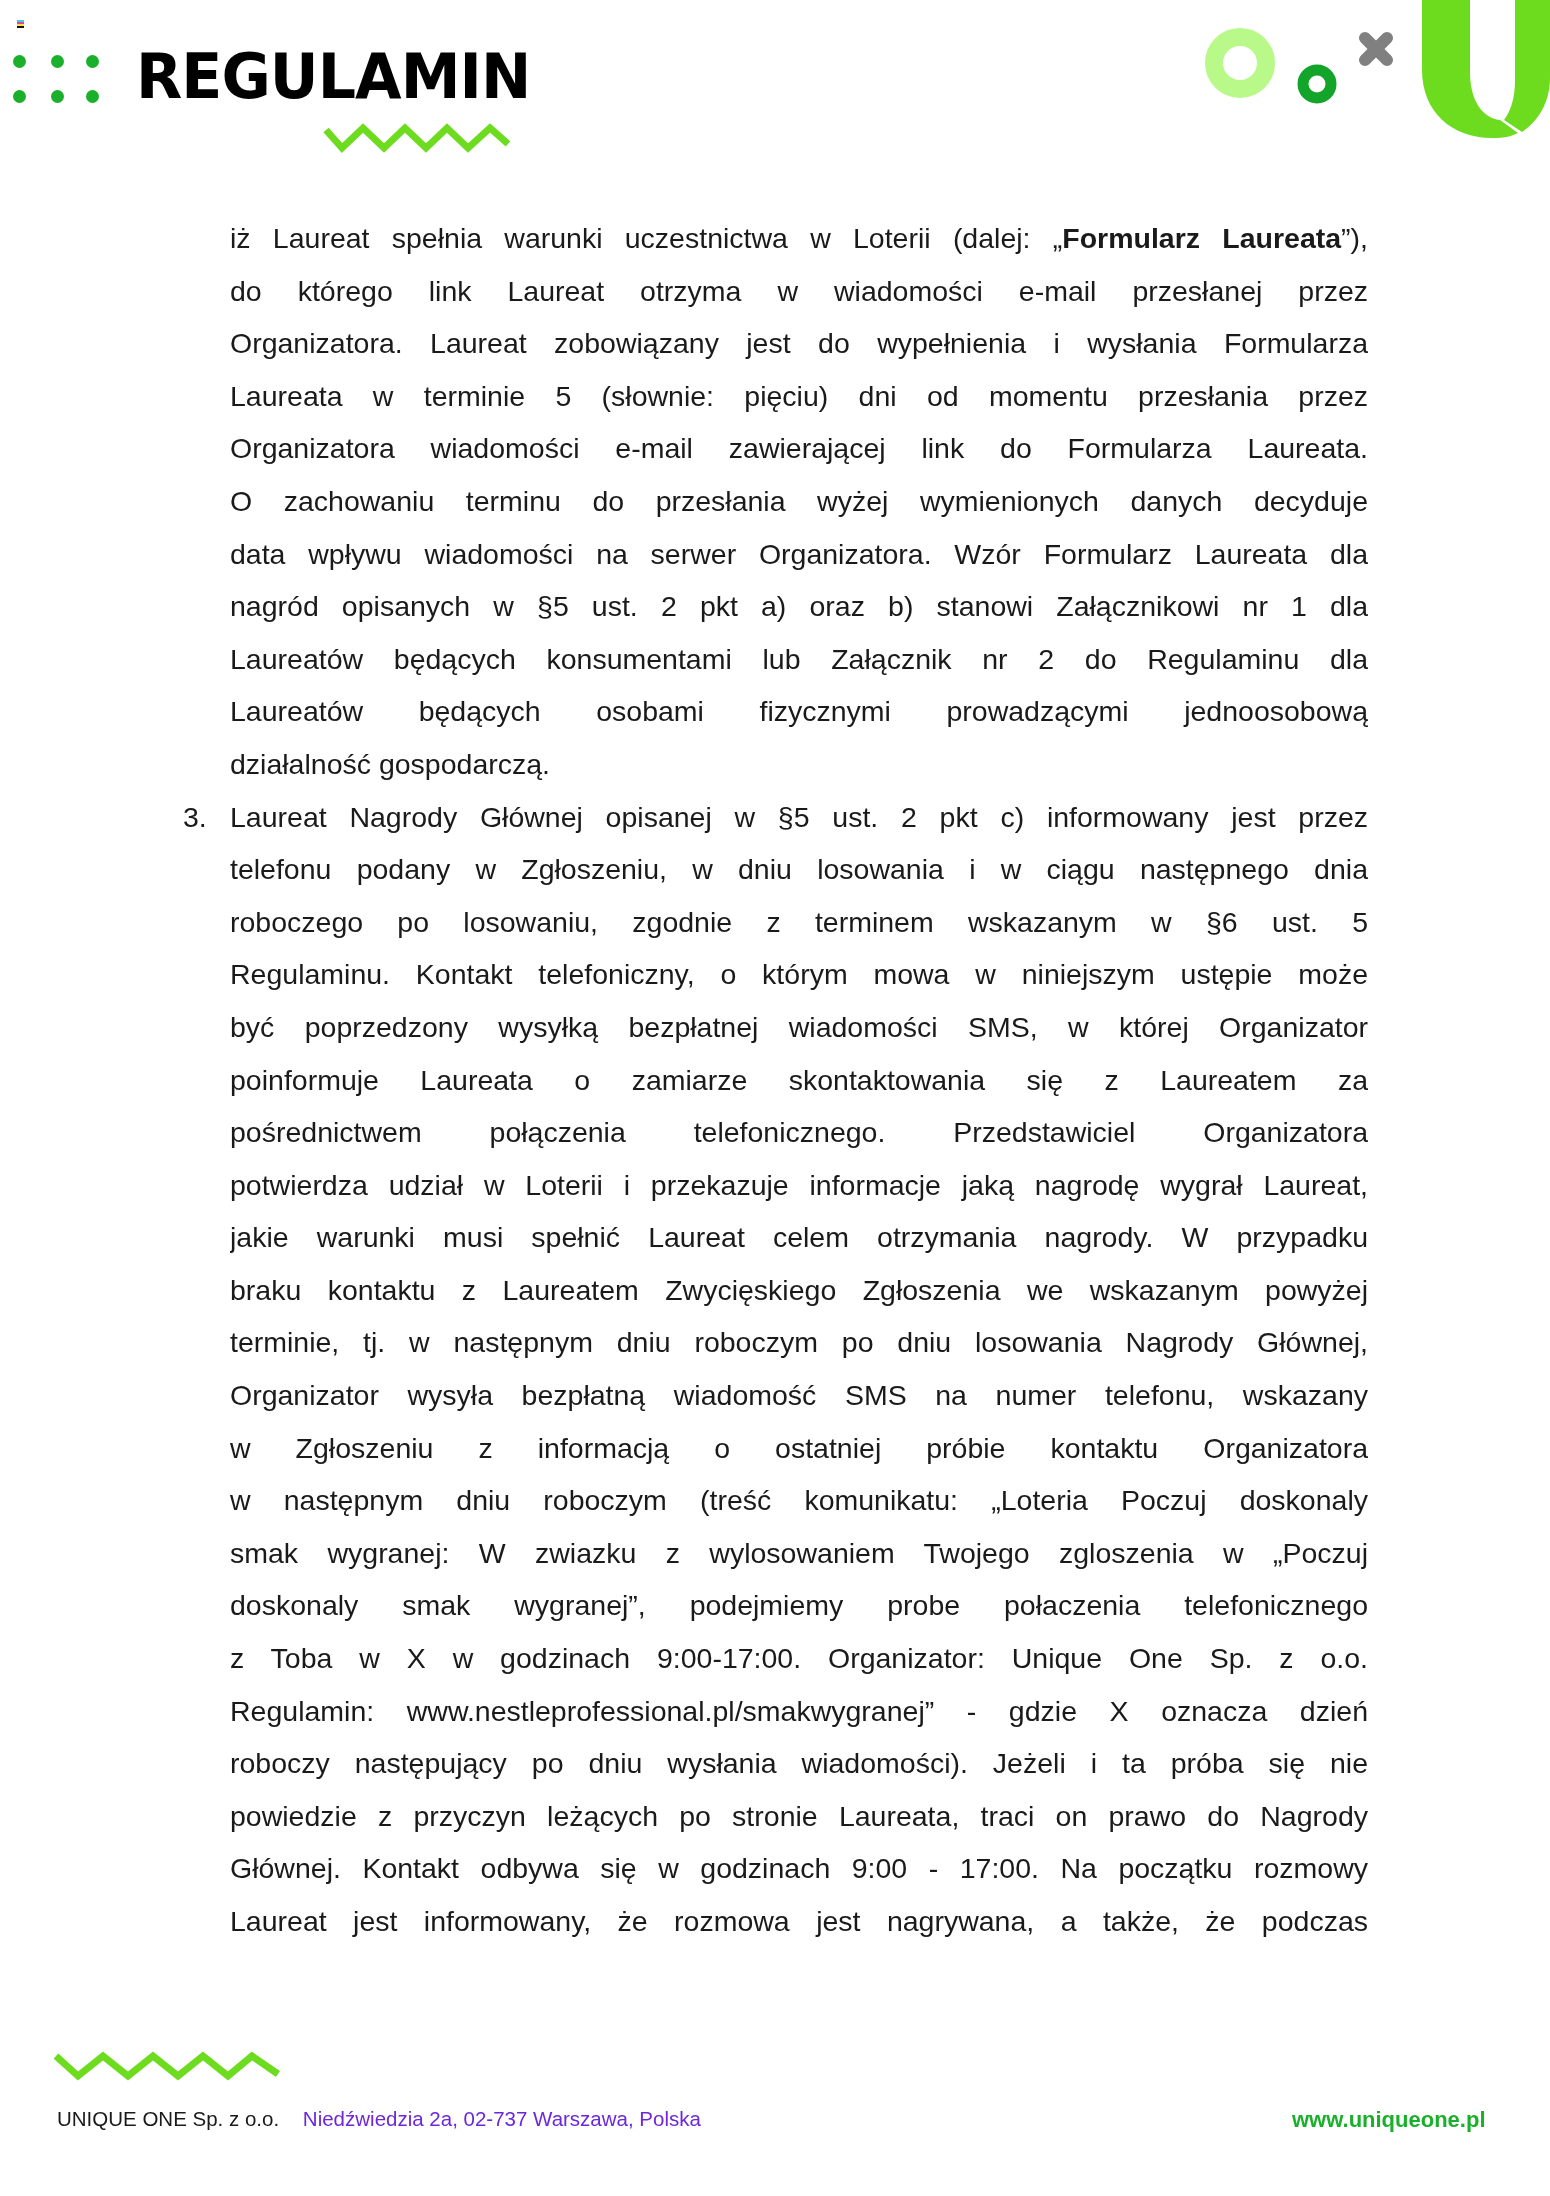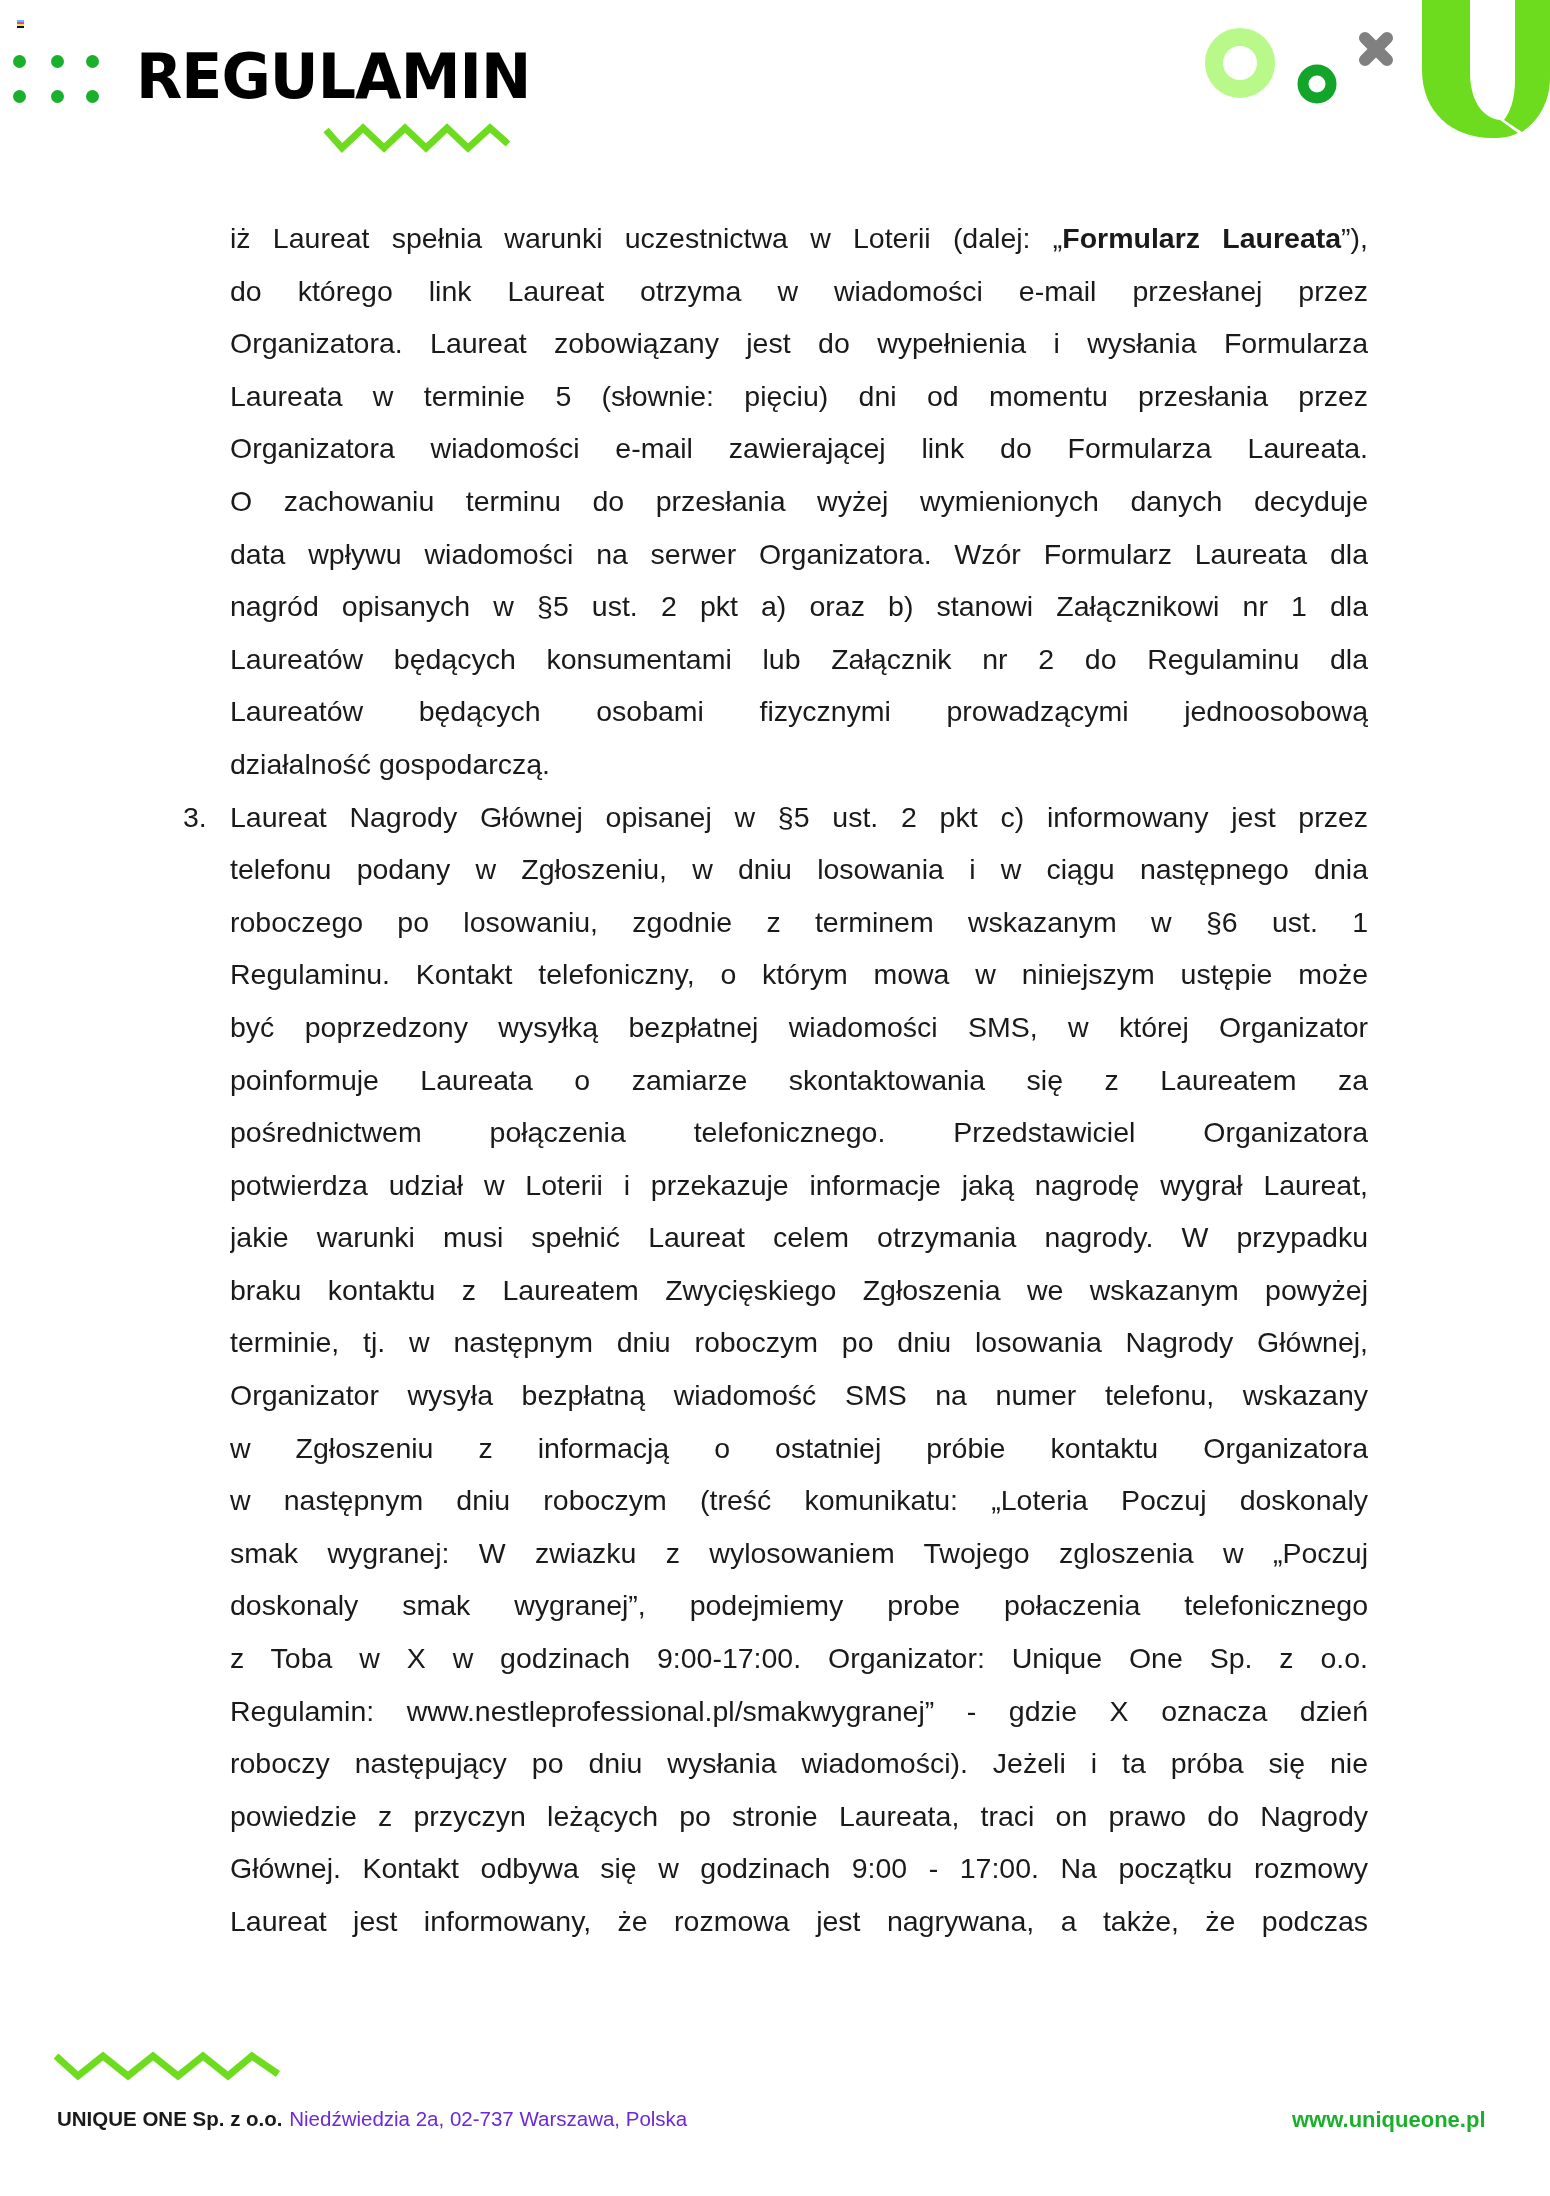--- a/index.html
+++ b/index.html
@@ -24,21 +24,21 @@
 
     .content { position: absolute; left: 230px; top: 212px; width: 1138px;
                font-size: 28.5px; line-height: 52.6px; }
     .item { position: relative; }
     .item-num { position: absolute; left: -47px; top: 0; }
     .line { display: block; text-align: justify; text-align-last: justify; white-space: normal; height: 52.6px; overflow: hidden; }
     .line.last { text-align-last: left; }
     b { font-weight: bold; }
 
     .footer-left { position: absolute; left: 57px; top: 2107px; font-size: 20.5px; color: #1a1a1a; white-space: nowrap; }
-    .footer-left .company { font-weight: bold; margin-right: 1px; text-align: right; }
+    .footer-left .company { font-weight: normal; margin-right: 18px; text-align: right; }
     .footer-left .address { color: #6d28d9; }
     .footer-right { position: absolute; left: 1292px; top: 2107px; font-size: 22px; font-weight: bold; color: #1bb02c; white-space: nowrap; }
   </style>
 </head>
 <body>
 
 <div class="cmyk">
   <span style="background:#44c8f5"></span>
   <span style="background:#e0459b"></span>
   <span style="background:#f5e642"></span>
@@ -85,21 +85,21 @@
     <span class="line">data wpływu wiadomości na serwer Organizatora. Wzór Formularz Laureata dla</span>
     <span class="line">nagród opisanych w §5 ust. 2 pkt a) oraz b)  stanowi Załącznikowi nr 1 dla</span>
     <span class="line">Laureatów będących konsumentami lub Załącznik nr 2 do Regulaminu dla</span>
     <span class="line">Laureatów będących osobami fizycznymi prowadzącymi jednoosobową</span>
     <span class="line last">działalność gospodarczą.</span>
   </div>
   <div class="item">
     <span class="item-num">3.</span>
     <span class="line">Laureat Nagrody Głównej opisanej w §5 ust. 2 pkt c) informowany jest przez</span>
     <span class="line">telefonu podany w Zgłoszeniu, w dniu losowania i w ciągu następnego dnia</span>
-    <span class="line">roboczego po losowaniu, zgodnie z terminem wskazanym w §6 ust. 1</span>
+    <span class="line">roboczego po losowaniu, zgodnie z terminem wskazanym w §6 ust. 5</span>
     <span class="line">Regulaminu. Kontakt telefoniczny, o którym mowa w niniejszym ustępie może</span>
     <span class="line">być poprzedzony wysyłką bezpłatnej wiadomości SMS, w której Organizator</span>
     <span class="line">poinformuje Laureata o zamiarze skontaktowania się z Laureatem za</span>
     <span class="line">pośrednictwem połączenia telefonicznego. Przedstawiciel Organizatora</span>
     <span class="line">potwierdza udział w Loterii i przekazuje informacje jaką nagrodę wygrał Laureat,</span>
     <span class="line">jakie warunki musi spełnić Laureat celem otrzymania nagrody. W przypadku</span>
     <span class="line">braku kontaktu z Laureatem Zwycięskiego Zgłoszenia we wskazanym powyżej</span>
     <span class="line">terminie, tj. w następnym dniu roboczym po dniu losowania Nagrody Głównej,</span>
     <span class="line">Organizator wysyła bezpłatną wiadomość SMS na numer telefonu, wskazany</span>
     <span class="line">w Zgłoszeniu z informacją o ostatniej próbie kontaktu Organizatora</span>

